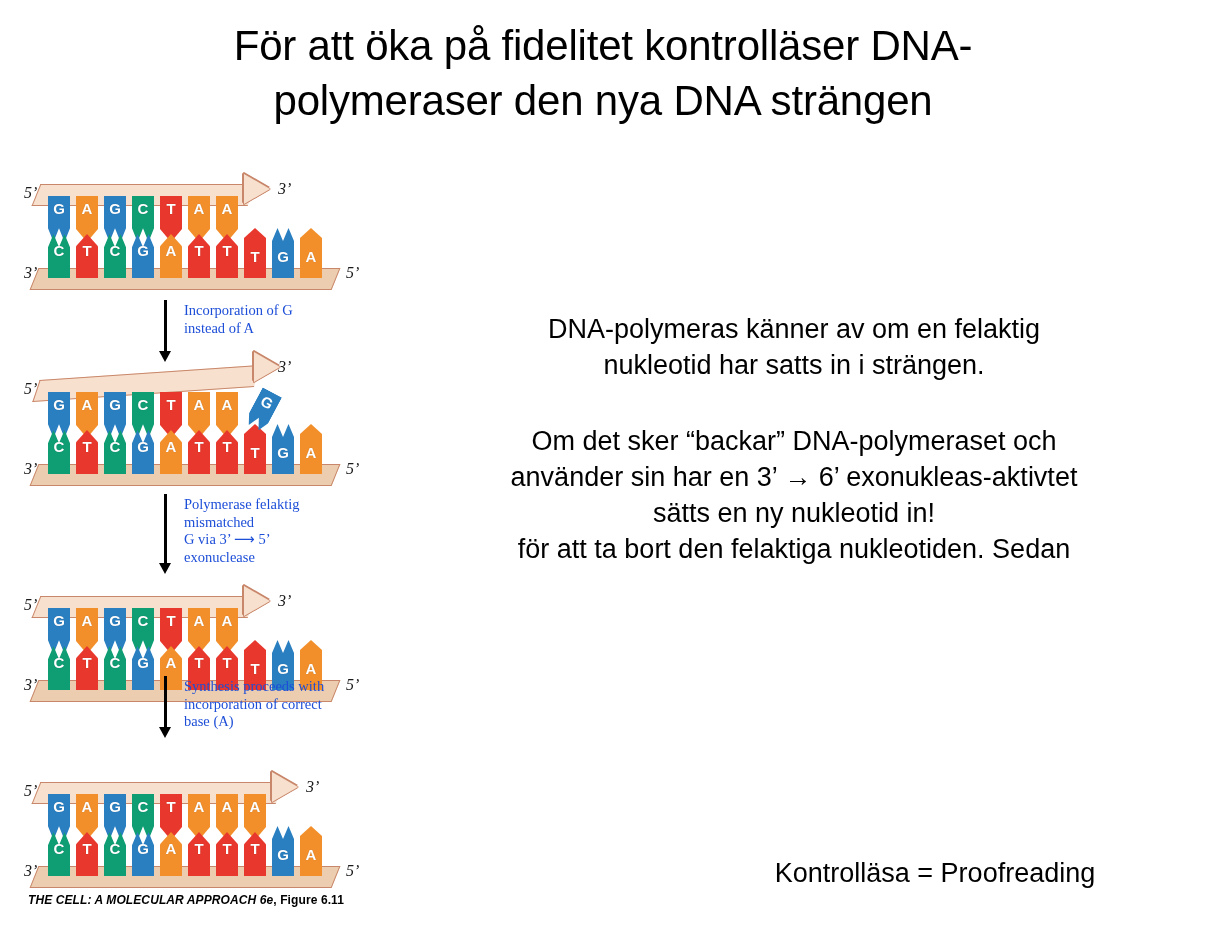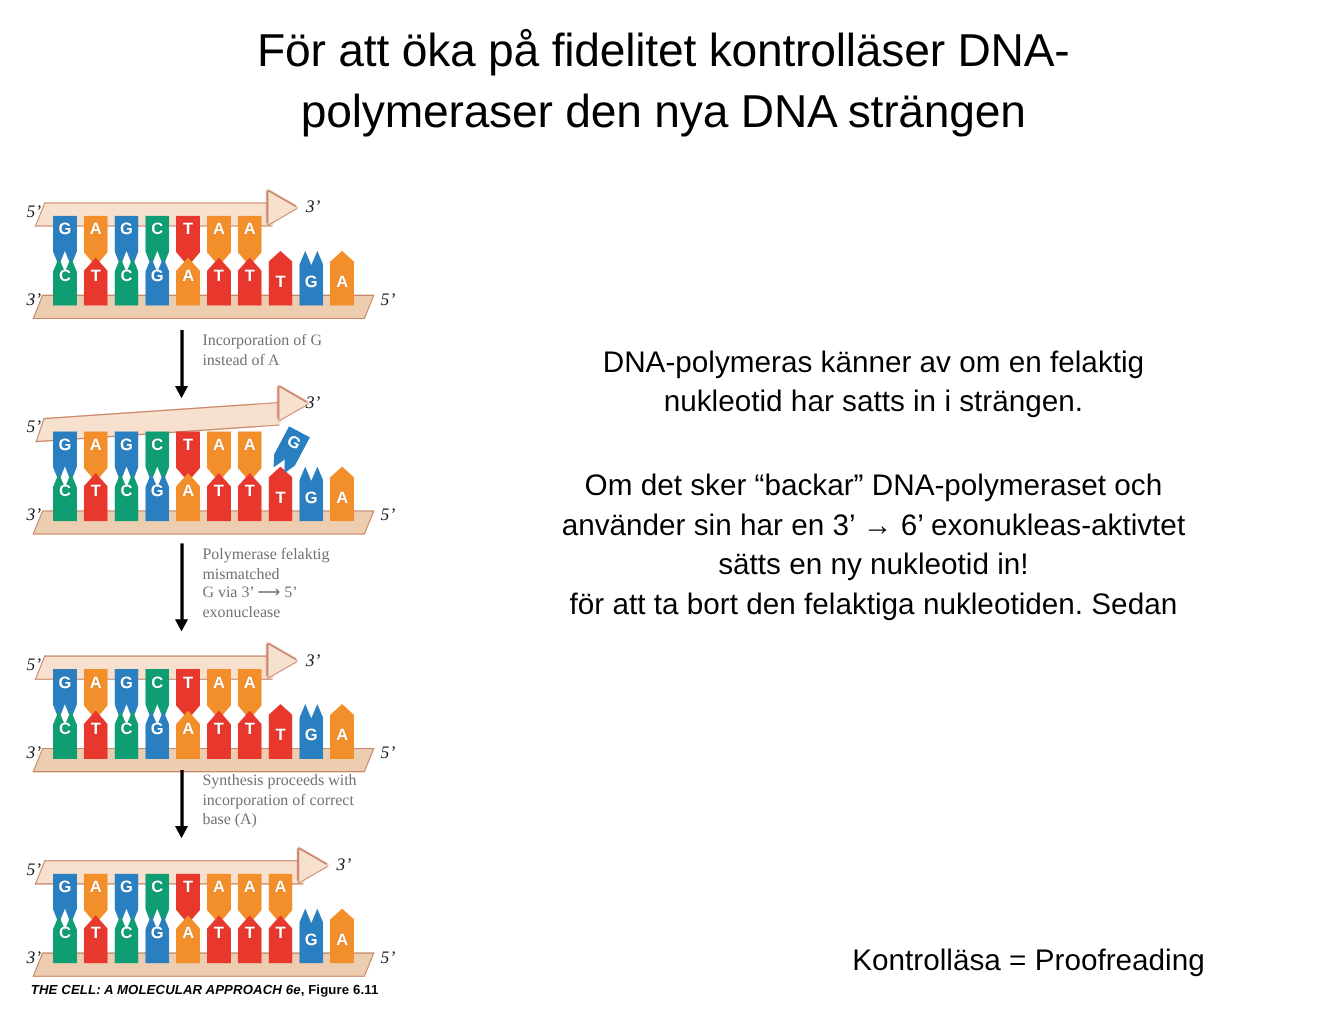--- a/index.html
+++ b/index.html
@@ -150,21 +150,21 @@
   .t-arrow::after {
     content: ''; position: absolute; left: -5.2px; bottom: -10px;
     width: 0; height: 0;
     border-left: 6.5px solid transparent;
     border-right: 6.5px solid transparent;
     border-top: 11px solid #000;
   }
   .t-caption {
     position: absolute; left: 160px; top: 2px; width: 200px;
     font-family: "Liberation Serif", serif;
-    font-size: 14.5px; line-height: 1.22; color: #737373;
+    font-size: 14.5px; line-height: 1.22; color: #1d4ed8;
   }
 </style>
 </head>
 <body>
 
 <div id="slide">
 
   <div id="title">
     <div>För att öka på fidelitet kontrolläser DNA-</div>
     <div>polymeraser den nya DNA strängen</div>
@@ -455,21 +455,21 @@
       </div>
       <div class="trans" style="top: 318px; height: 80px;">
         <div class="t-arrow" style="height: 70px;"></div>
         <div class="t-caption">
           <div>Polymerase felaktig</div>
           <div>mismatched</div>
           <div>G via 3’ ⟶ 5’</div>
           <div>exonuclease</div>
         </div>
       </div>
-      <div class="trans" style="top: 524px; height: 62px;">
+      <div class="trans" style="top: 500px; height: 62px;">
         <div class="t-arrow" style="height: 52px;"></div>
         <div class="t-caption">
           <div>Synthesis proceeds with</div>
           <div>incorporation of correct</div>
           <div>base (A)</div>
         </div>
       </div>
     </div>
 
 </div>

